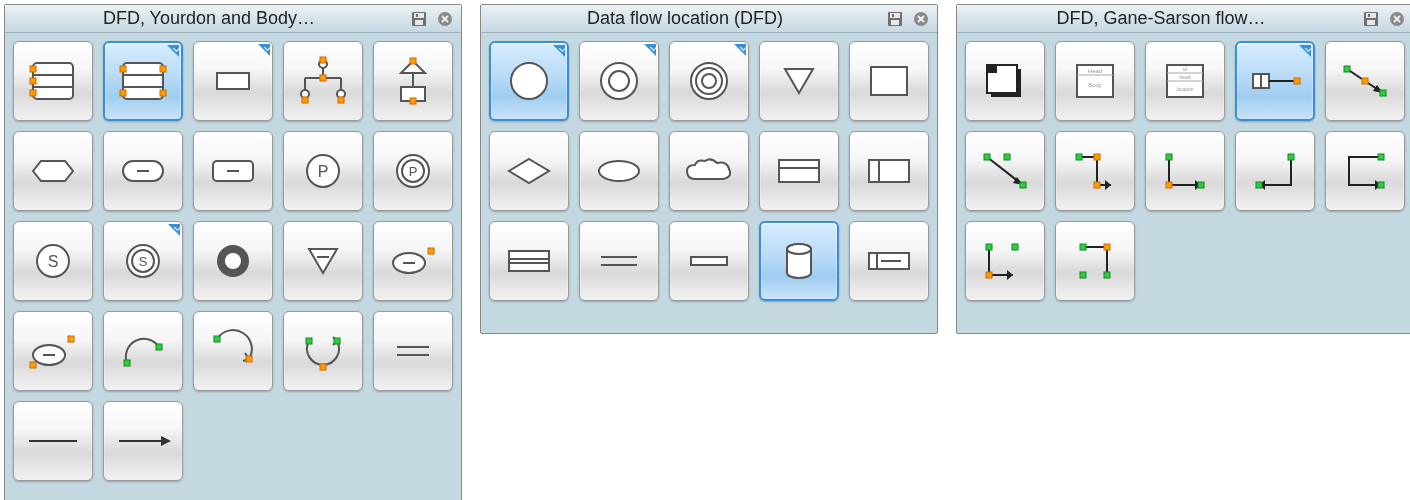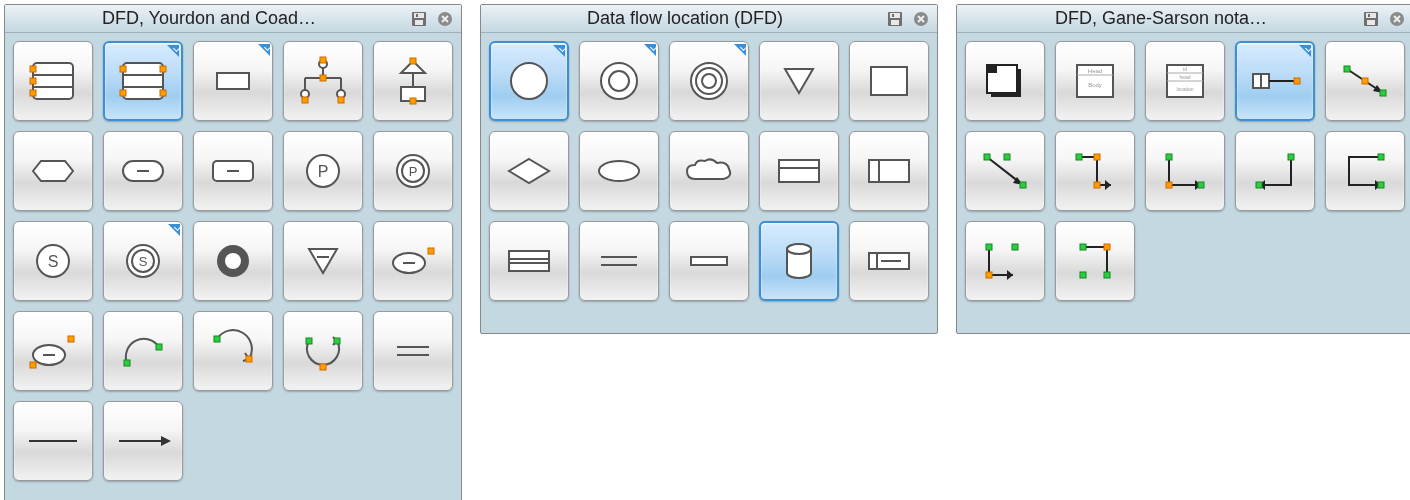--- a/index.html
+++ b/index.html
@@ -83,21 +83,21 @@
     border-bottom: 1.5px solid #fff;
     transform: rotate(-45deg);
   }
   svg { display: block; }
 </style>
 </head>
 <body>
 
 <div class="panel" id="panel-yourdon" style="min-height: 500px;">
   <div class="panel-header">
-    <span class="panel-title">DFD, Yourdon and Coad…</span>
+    <span class="panel-title">DFD, Yourdon and Body…</span>
     <span class="hdr-icon">
       <svg width="16" height="16">
           <rect x="1" y="1" width="14" height="14" rx="1" fill="#6f6f6f"></rect>
           <rect x="3" y="2" width="10" height="5" fill="#e8e8e8"></rect>
           <rect x="4" y="9" width="8" height="5" fill="#e8e8e8"></rect>
           <rect x="5" y="3" width="2" height="3" fill="#6f6f6f"></rect>
         </svg>
     </span>
     <span class="hdr-icon">
       <svg width="16" height="16">
@@ -381,21 +381,21 @@
           <rect x="4" y="4" width="40" height="16" fill="#fff" stroke="#555" stroke-width="2"></rect>
           <line x1="12" y1="4" x2="12" y2="20" stroke="#555" stroke-width="2" fill="none"></line>
           <line x1="16" y1="12" x2="36" y2="12" stroke="#555" stroke-width="2" fill="none"></line>
         </svg>
       </div>
     </div>
 </div>
 
 <div class="panel" id="panel-gane" style="min-height: 330px;">
   <div class="panel-header">
-    <span class="panel-title">DFD, Gane-Sarson nota…</span>
+    <span class="panel-title">DFD, Gane-Sarson flow…</span>
     <span class="hdr-icon">
       <svg width="16" height="16">
           <rect x="1" y="1" width="14" height="14" rx="1" fill="#6f6f6f"></rect>
           <rect x="3" y="2" width="10" height="5" fill="#e8e8e8"></rect>
           <rect x="4" y="9" width="8" height="5" fill="#e8e8e8"></rect>
           <rect x="5" y="3" width="2" height="3" fill="#6f6f6f"></rect>
         </svg>
     </span>
     <span class="hdr-icon">
       <svg width="16" height="16">

